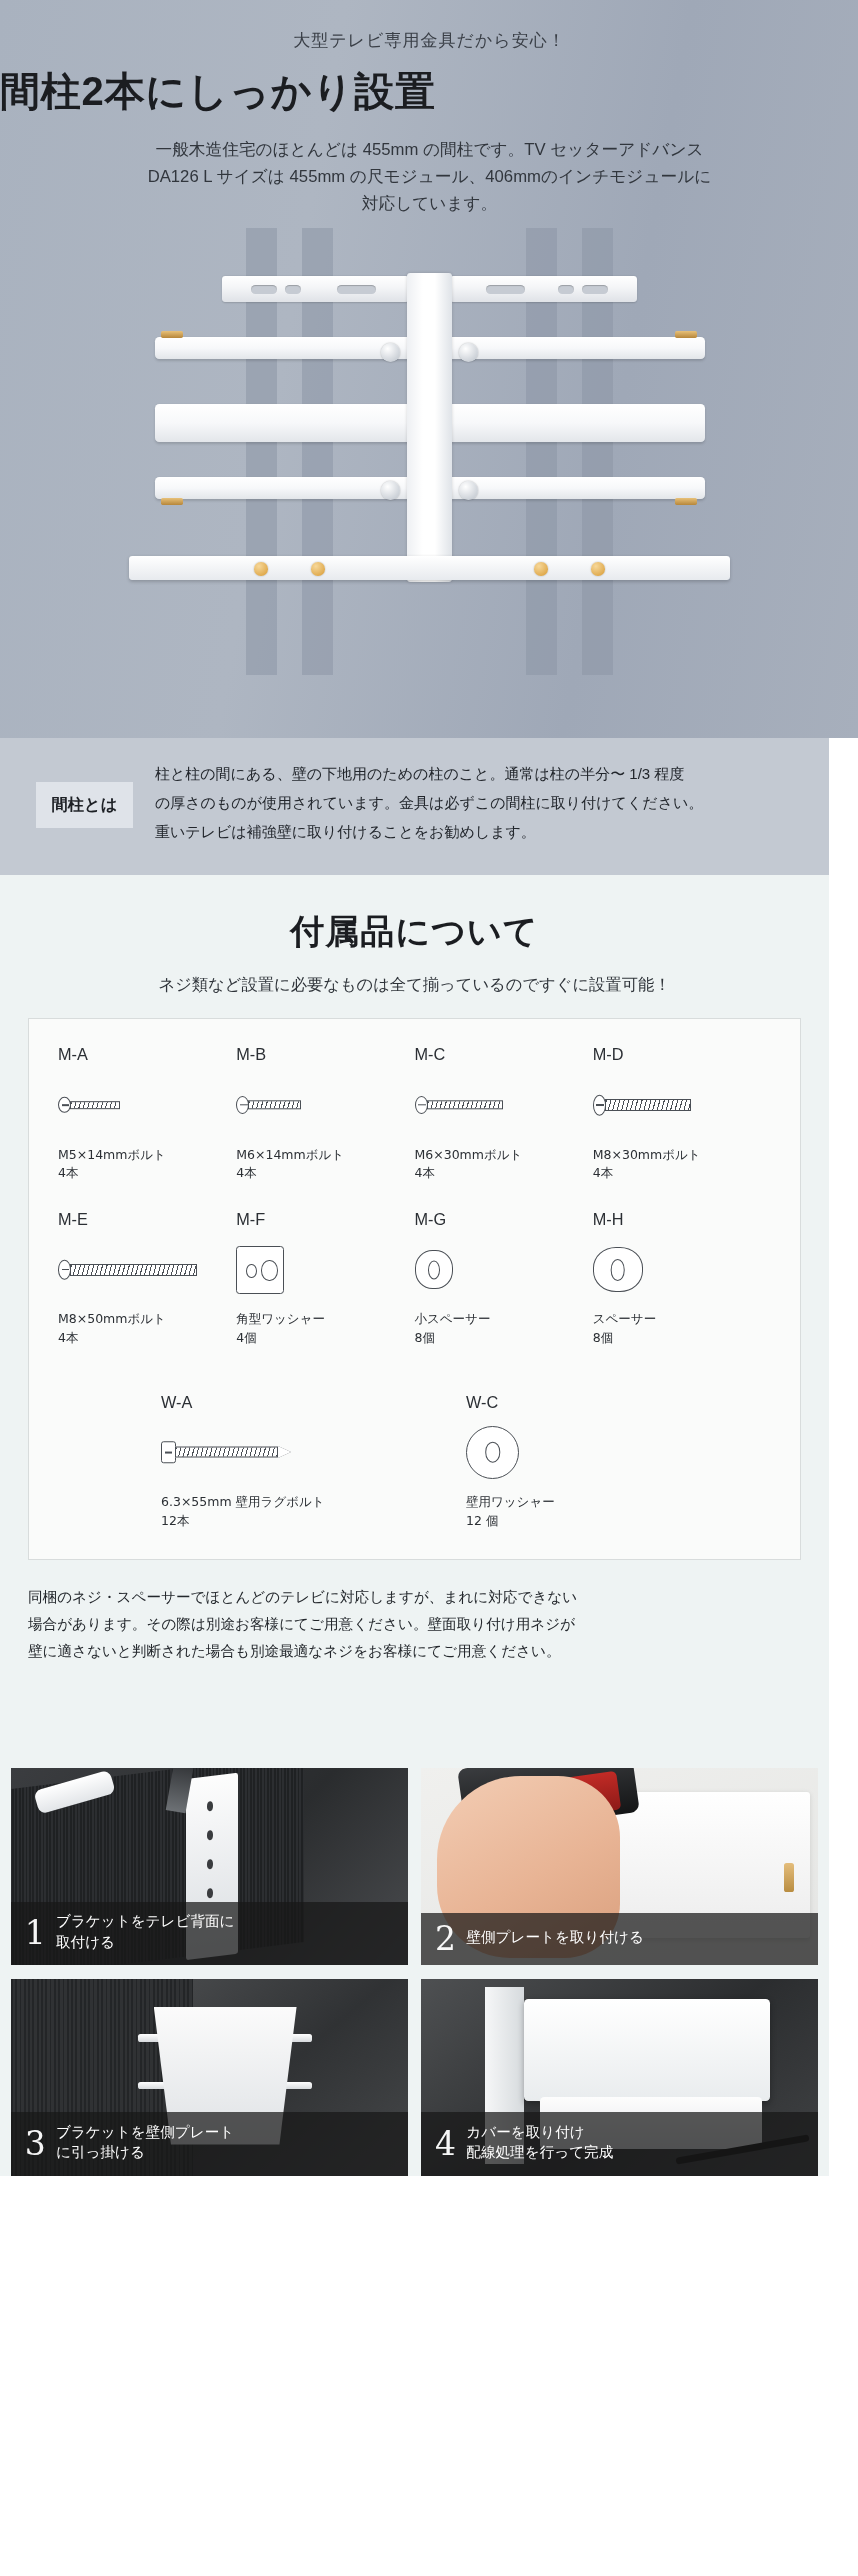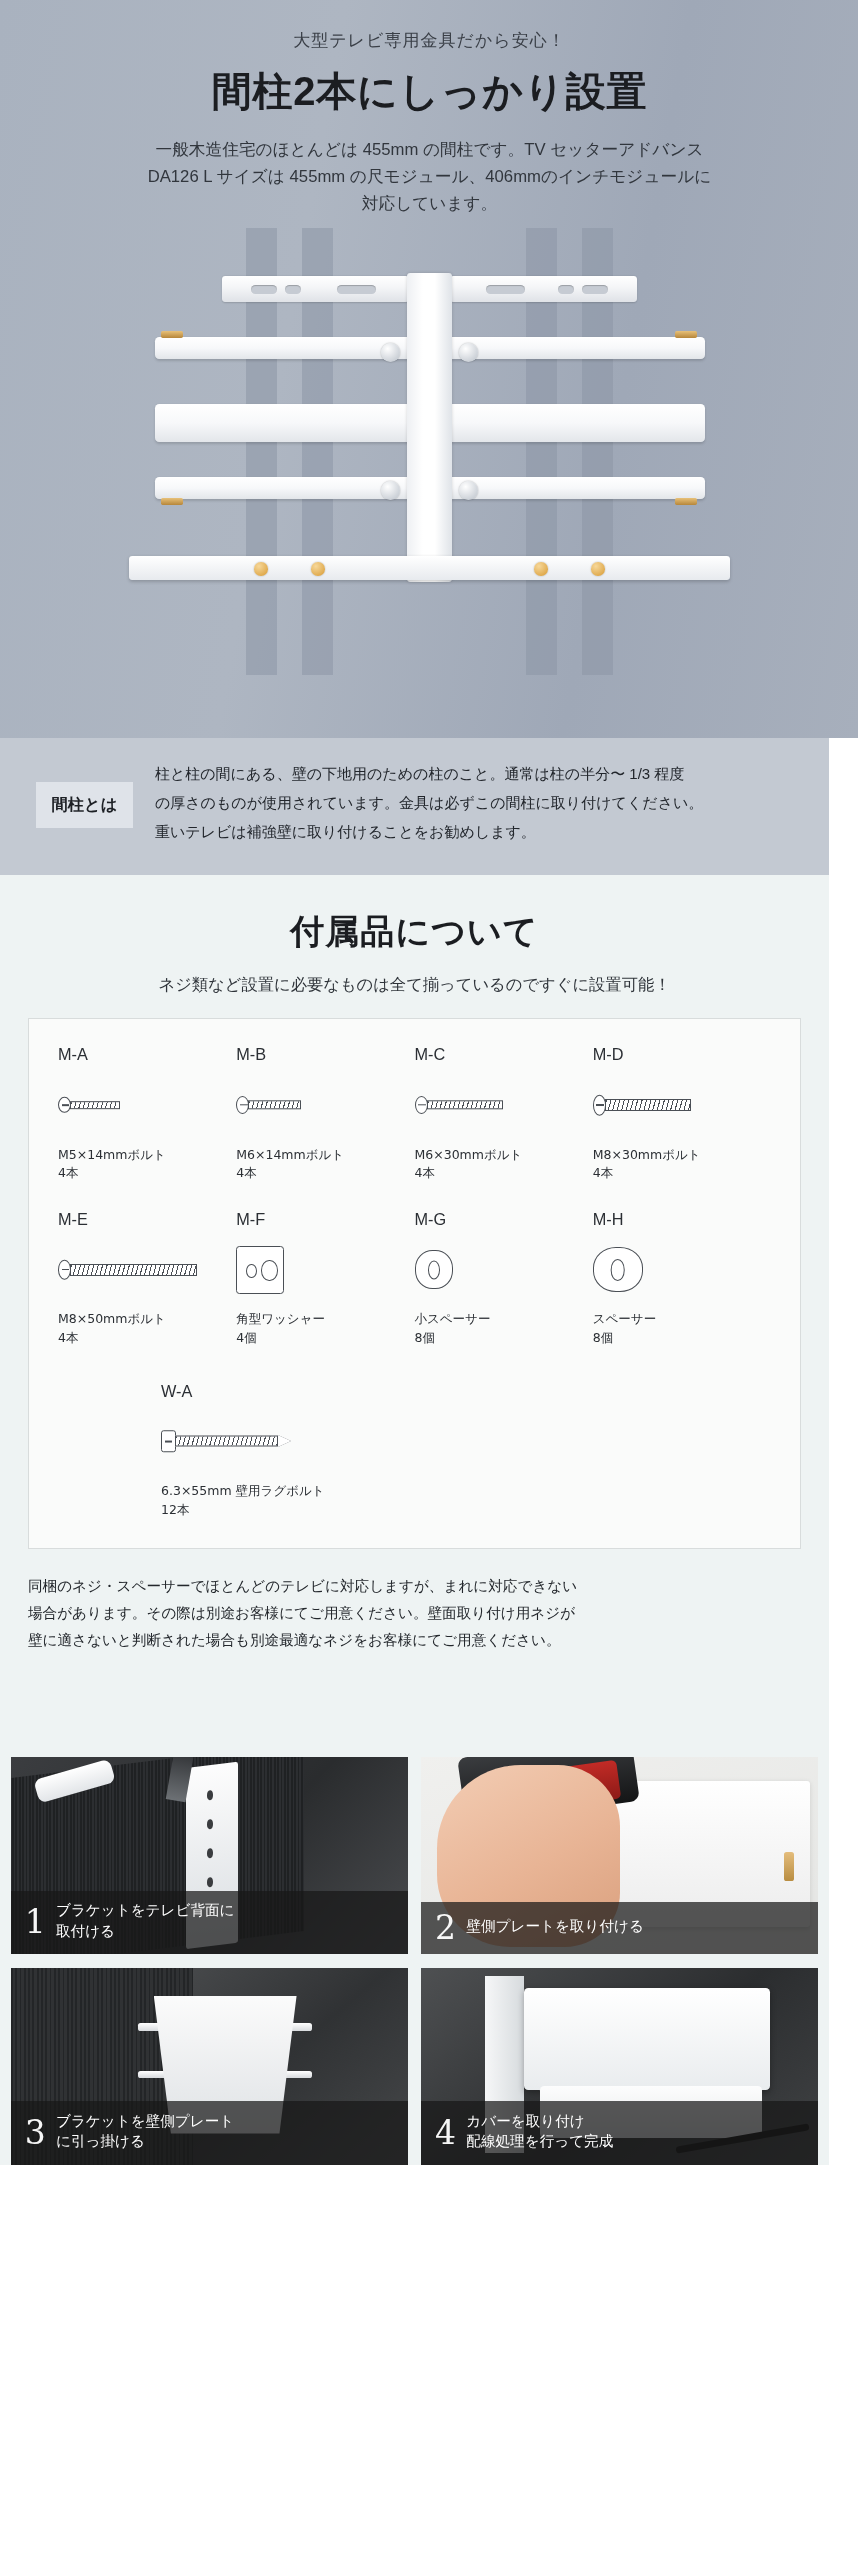--- a/index.html
+++ b/index.html
@@ -22,21 +22,21 @@
   }
   .hero-eyebrow {
     text-align: center;
     font-size: 17px;
     color: #3a3f47;
     letter-spacing: .06em;
     padding-top: 29px;
     font-family: "Liberation Serif", "DejaVu Serif", serif;
   }
   .hero-title {
-    text-align: center;
+    text-align: left;
     font-size: 40px;
     font-weight: 700;
     color: #1b1d21;
     letter-spacing: .02em;
     margin-top: 12px;
   }
   .hero-desc {
     text-align: center;
     font-size: 16.7px;
     line-height: 1.62;
@@ -143,21 +143,21 @@
   }
   .acc-box {
     margin: 22px auto 0;
     width: 773px;
     background: #fafbfa;
     border: 0.9px solid #d8dcdc;
     padding: 26px 29px 29px;
   }
   .acc-row { display: flex; }
   .acc-row.r2 { margin-top: 27px; }
-  .acc-row.r3 { margin-top: 34px; padding-left: 103px; }
+  .acc-row.r3 { margin-top: 45px; padding-left: 103px; }
   .acc-cell { width: 179px; }
   .acc-cell.wide { width: 309px; }
   .acc-code {
     font-size: 16.3px; color: #2b2f34;
     font-family: "Liberation Sans", sans-serif;
     margin-bottom: 8.6px;
   }
   .acc-art { height: 64px; display: flex; align-items: center; }
   .acc-name {
     font-size: 12.5px; line-height: 1.5; color: #2b2f34; margin-top: 8.6px;
@@ -503,20 +503,29 @@
           <div class="acc-cell wide">
             <div class="acc-code">W-A</div>
             <div class="acc-art">
               <span class="screw lag" style="width:131px;height:21.5px;">
                 <span class="head" style="height:21.5px;"></span>
                 <span class="shaft" style="left:13.7px;width:103px;height:11px;"></span>
                 <span class="tip" style="left:117px;"></span>
               </span>
             </div>
             <div class="acc-name">6.3×55mm 壁用ラグボルト<br>12本</div>
+          </div>
+          <div class="acc-cell wide">
+            <div class="acc-code">W-C</div>
+            <div class="acc-art">
+              <span class="flat-washer">
+                <span class="bore"></span>
+              </span>
+            </div>
+            <div class="acc-name">壁用ワッシャー<br>12 個</div>
           </div>
         </div>
     </div>
 
     <div class="acc-note">
       <div>同梱のネジ・スペーサーでほとんどのテレビに対応しますが、まれに対応できない</div>
       <div>場合があります。その際は別途お客様にてご用意ください。壁面取り付け用ネジが</div>
       <div>壁に適さないと判断された場合も別途最適なネジをお客様にてご用意ください。</div>
     </div>
   </section>

